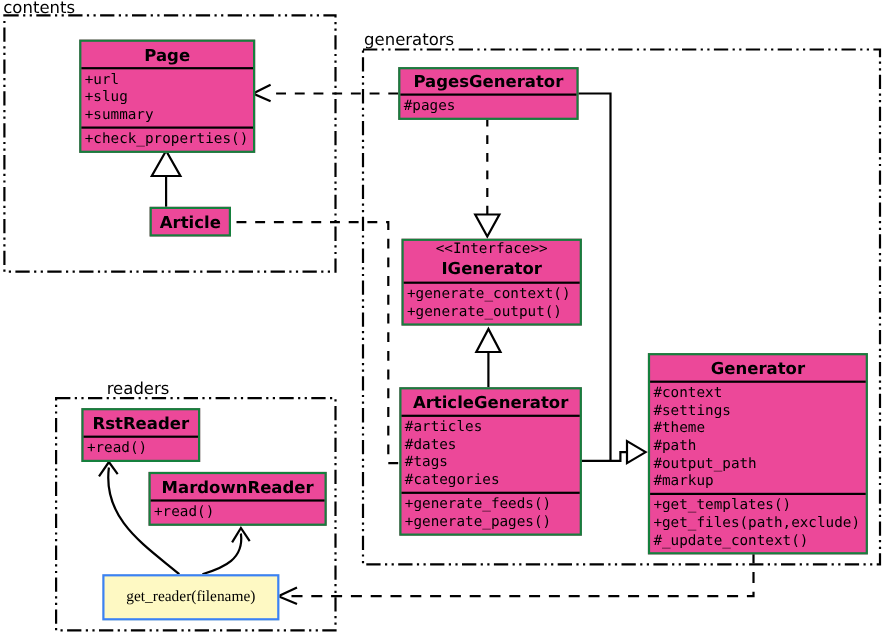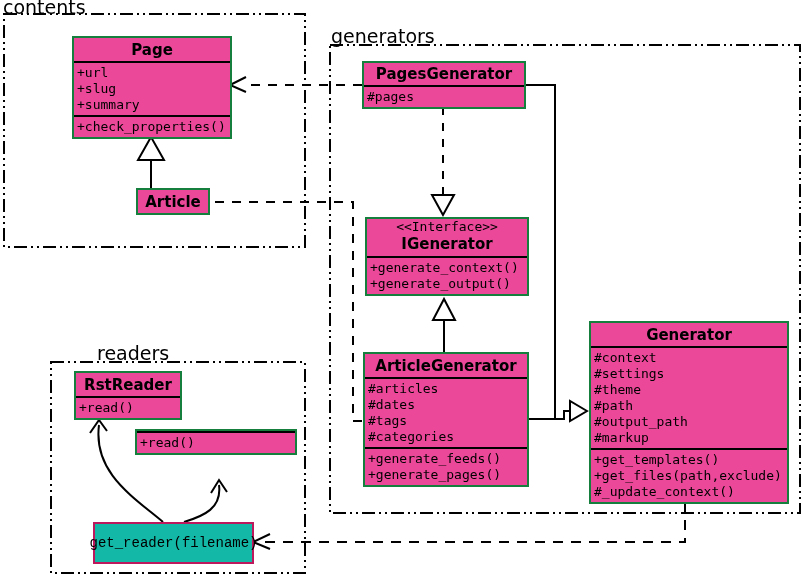--- a/index.html
+++ b/index.html
@@ -1,32 +1,32 @@
 <!DOCTYPE html>
 <html><head>
 <meta charset="utf-8">
 <style>
   html,body{margin:0;padding:0;background:#ffffff;}
   .canvas{position:relative;width:803px;height:579px;background:#ffffff;overflow:hidden;
           font-family:"DejaVu Sans",sans-serif;color:#000;}
   svg.layer{position:absolute;left:0;top:0;z-index:1;}
-  .pkg-label{position:absolute;z-index:3;font-size:19px;line-height:15px;background:transparent;}
+  .pkg-label{position:absolute;z-index:3;font-size:15px;line-height:15px;background:transparent;}
   .uml-class{position:absolute;z-index:2;background:#ec4899;border:2px solid #15803d;
              font-family:"DejaVu Sans Mono","Liberation Mono",monospace;font-size:13px;}
   .uml-title{font-family:"DejaVu Sans","Liberation Sans",sans-serif;font-weight:bold;font-size:15px;
              text-align:center;padding:3px 1px 2px 1px;white-space:nowrap;}
   .uml-stereo{font-family:"DejaVu Sans Mono","Liberation Mono",monospace;font-weight:normal;
               font-size:13px;text-align:center;padding-top:0;white-space:nowrap;}
   .uml-name2{font-family:"DejaVu Sans","Liberation Sans",sans-serif;font-weight:bold;font-size:15px;
              text-align:center;padding:1px 1px 3px 1px;white-space:nowrap;}
   .uml-sec{border-top:2px solid #000;padding:2px 1px 2px 3px;line-height:16px;}
   .uml-member{white-space:pre;}
-  .fn-box{position:absolute;z-index:2;background:#14b8a6;border:2px solid #be185d;display:flex;
+  .fn-box{position:absolute;z-index:2;background:#fef9c3;border:2px solid #3b82f6;display:flex;
           align-items:center;justify-content:center;font-size:14px;
-          font-family:Liberation Mono, monospace;}
+          font-family:Liberation Serif, serif;}
 </style>
 </head>
 <body>
 
 <div class="canvas">
 
   <svg class="layer" width="803" height="579" viewBox="0 0 803 579">
 
     <rect x="4" y="14" width="301" height="233" fill="none" stroke="#000" stroke-width="2" stroke-dasharray="13 4 2 4 2 4"></rect>
     <rect x="330" y="45" width="470" height="468" fill="none" stroke="#000" stroke-width="2" stroke-dasharray="13 4 2 4 2 4"></rect>
@@ -129,20 +129,21 @@
   </div>
 
   <div class="uml-class" style="left:74px;top:371px;width:104px;">
     <div class="uml-title">RstReader</div>
     <div class="uml-sec">
       <div class="uml-member">+read()</div>
     </div>
   </div>
 
   <div class="uml-class" style="left:135px;top:429px;width:158px;">
+    <div class="uml-title">MardownReader</div>
     <div class="uml-sec">
       <div class="uml-member">+read()</div>
     </div>
   </div>
 
   <div class="fn-box" style="left:93px;top:522px;width:157px;height:38px;">
     <span>get_reader(filename)</span>
   </div>
 
 </div>

